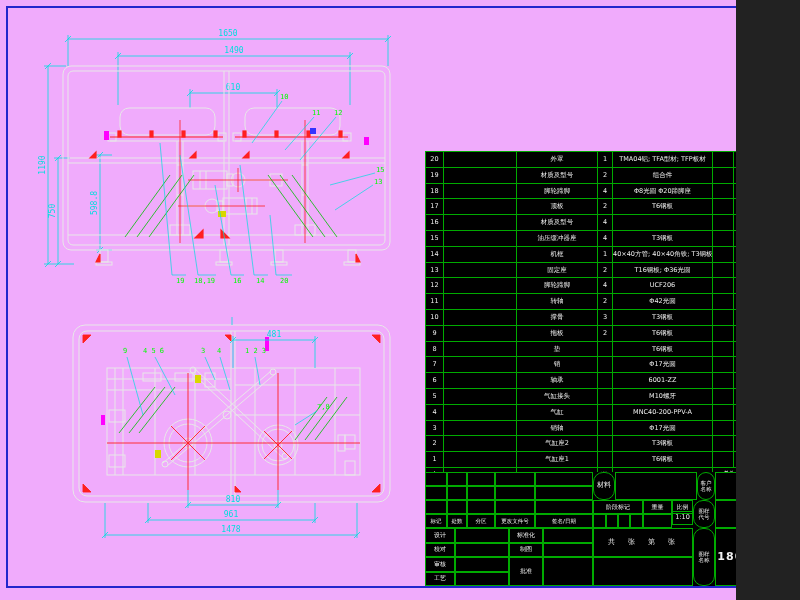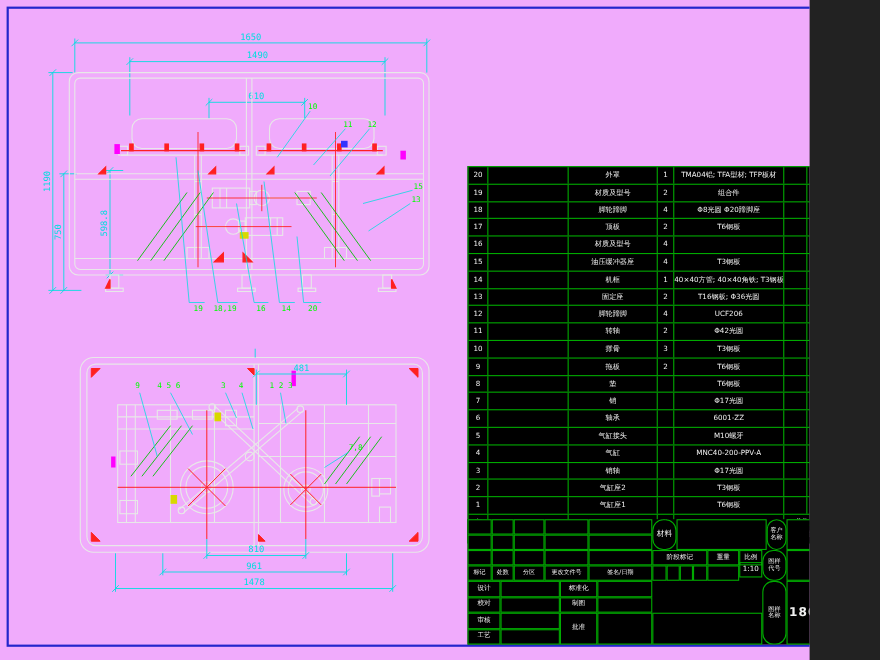--- a/index.html
+++ b/index.html
@@ -593,20 +593,21 @@
     <div class="tbc" style="left:168px;top:28px;width:50px;height:14px;font-size:6px">阶段标记</div>
     <div class="tbc" style="left:218px;top:28px;width:29px;height:14px;font-size:6px">重量</div>
     <div class="tbc" style="left:247px;top:28px;width:21px;height:14px;font-size:6px">比例</div>
     <div class="tbc" style="left:168px;top:42px;width:13px;height:14px"></div>
     <div class="tbc" style="left:181px;top:42px;width:12px;height:14px"></div>
     <div class="tbc" style="left:193px;top:42px;width:12px;height:14px"></div>
     <div class="tbc" style="left:205px;top:42px;width:13px;height:14px"></div>
     <div class="tbc" style="left:218px;top:42px;width:29px;height:14px"></div>
     <div class="tbc" style="left:247px;top:39px;width:21px;height:14px;font-size:6.5px">1:10</div>
 
+    <div class="tbc" style="left:168px;top:56px;width:100px;height:29px;font-size:7px;letter-spacing:3px">共　张　第　张</div>
     <div class="tbc" style="left:168px;top:85px;width:100px;height:29px"></div>
 
     <div class="tbc stack" style="left:268px;top:28px;width:22px;height:28px;font-size:5.5px">图样代号</div>
     <div class="tbc" style="left:290px;top:28px;width:78px;height:28px"></div>
     <div class="tbc stack" style="left:268px;top:56px;width:22px;height:58px;font-size:5.5px">图样名称</div>
     <div class="tbc title-big" style="left:290px;top:56px;width:78px;height:58px">180° 转接台</div>
   </div>
 </div>
 
 </body></html>

